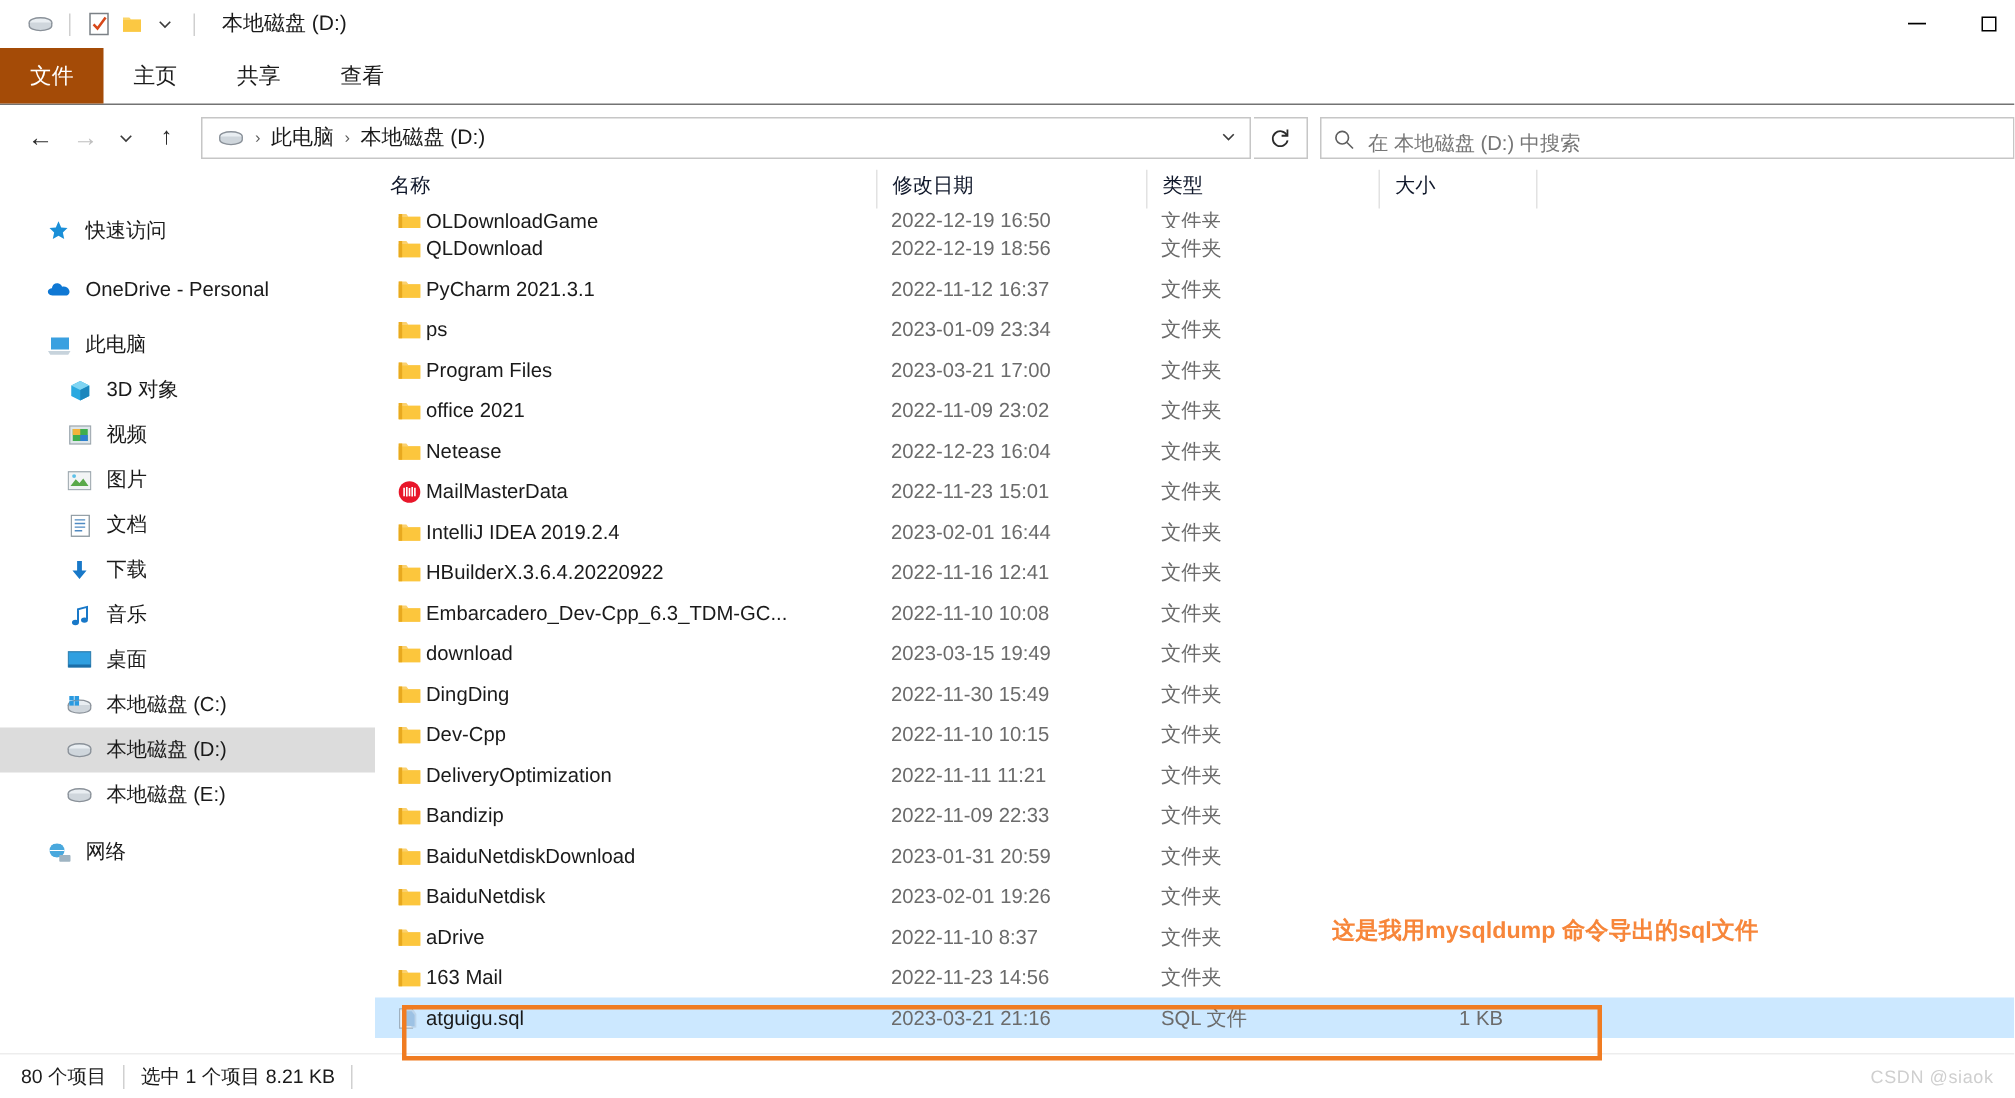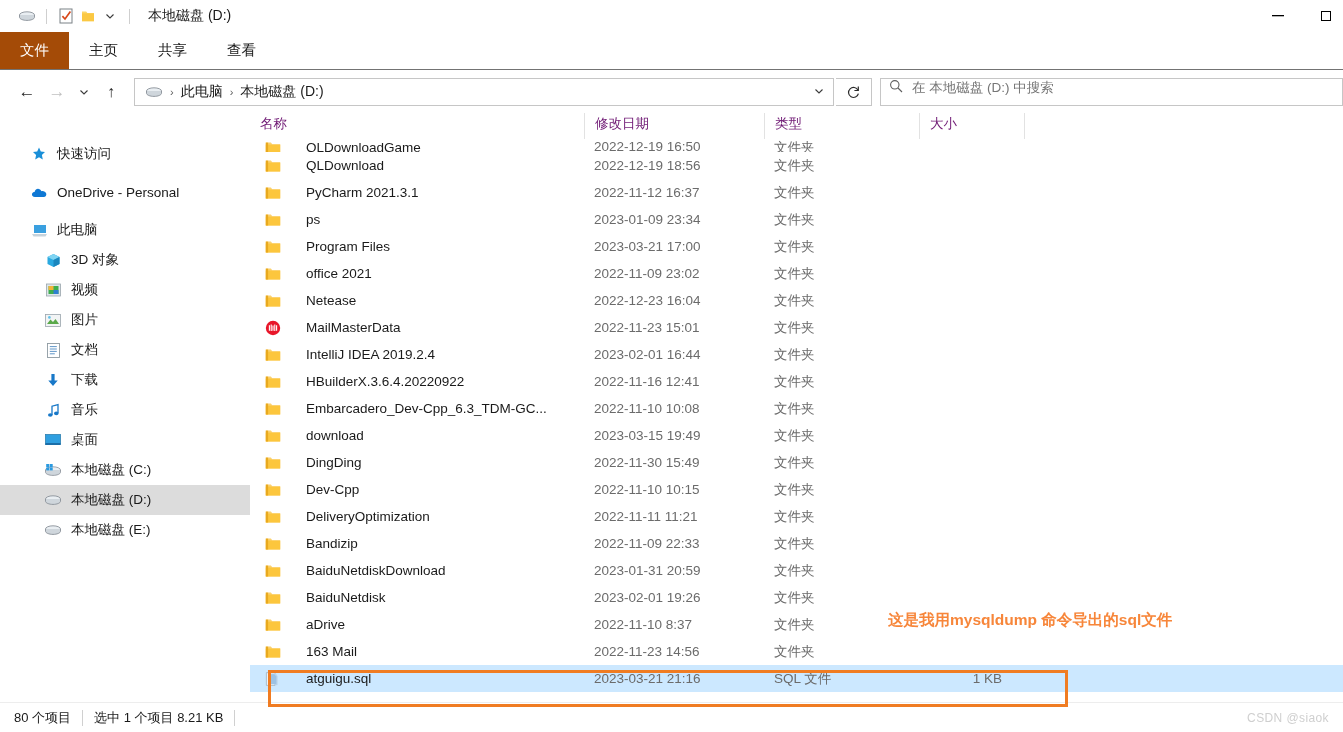--- a/index.html
+++ b/index.html
@@ -65,21 +65,21 @@
   .crumb-caret { position: absolute; right: 8px; font-size: 11px; color: #4a4a4a; }
   .refresh {
     width: 36px; height: 28px; margin-left: 2px; border: 1px solid #c6c6c6;
     border-left: none;
     display: flex; align-items: center; justify-content: center;
     font-size: 15px; color: #2b2b2b; background: #fff;
   }
   .searchbox {
     margin-left: 8px; height: 28px; flex: 1 1 auto; margin-right: 0px;
     border: 1px solid #c6c6c6; background: #fff;
-    display: flex; align-items: flex-start; padding: 0 8px; gap: 9px;
+    display: flex; align-items: flex-end; padding: 0 8px; gap: 9px;
   }
   .search-ph { font-size: 13.5px; color: #767676; white-space: nowrap; }
 
   
   .content { position: absolute; top: 113px; left: 0; width: 1343px; height: 589px; display: flex; }
   .sidebar { width: 250px; height: 100%; background: #ffffff; padding-top: 26px; position: relative; }
   .nav-item {
     height: 30px; display: flex; align-items: center; gap: 9px;
     font-size: 13.5px; color: #1a1a1a; white-space: nowrap;
   }
@@ -89,42 +89,42 @@
   .lvl1 { padding-left: 44px; }
   .nav-gap { height: 8px; }
 
   
   .filepane { flex: 1 1 auto; position: relative; background: #fff; overflow: hidden; }
   .colheader {
     position: absolute; top: 0; left: 0; right: 0; height: 26px;
     display: flex; align-items: flex-end; background: #fff;
   }
   .col {
-    font-size: 13.5px; color: #701a75; padding-bottom: 4px; padding-left: 10px;
+    font-size: 13.5px; color: #0f172a; padding-bottom: 4px; padding-left: 10px;
     border-left: 1px solid #e2e2e2; height: 26px; display: flex; align-items: center;
     position: relative;
   }
   .col:first-child { border-left: none; }
   .col.name  { width: 334px; }
   .col.date  { width: 180px; }
   .col.type  { width: 155px; }
   .col.size  { width: 105px; }
   .col.pad   { flex: 1 1 auto; }
   .sortmark {
     position: absolute; top: -10px; left: 50%; transform: translateX(-50%);
     font-size: 10px; color: #6a6a6a;
   }
 
   .rows { position: absolute; top: 26px; left: 0; right: 0; bottom: 0; overflow: hidden; }
   .row {
     height: 27px; display: flex; align-items: center;
     font-size: 13.5px; color: #1a1a1a; white-space: nowrap;
   }
   .row.clipped { height: 13px; align-items: flex-start; overflow: hidden; opacity: 1; }
-  .cell-name { width: 334px; display: flex; align-items: center; gap: 25px; padding-left: 14px; overflow: hidden; }
+  .cell-name { width: 334px; display: flex; align-items: center; gap: 3px; padding-left: 14px; overflow: hidden; }
   .cell-name .fname { overflow: hidden; text-overflow: ellipsis; }
   .cell-date { width: 180px; color: #6b6b6b; padding-left: 10px; }
   .cell-type { width: 155px; color: #6b6b6b; padding-left: 10px; }
   .cell-size { width: 105px; color: #6b6b6b; text-align: right; padding-right: 22px; }
   .row.selected { background: #cce8ff; }
   .ficon { width: 17px; height: 17px; flex: 0 0 17px; display: flex; align-items: center; justify-content: center; }
 
   
   .anno-box {
     position: absolute; left: 268px; top: 670px; width: 800px; height: 37px;
@@ -384,20 +384,30 @@
         <span class="nav-ico">
           <svg width="18" height="14" viewBox="0 0 18 14">
             <ellipse cx="9" cy="6" rx="7.5" ry="3.2" fill="#e9eef2" stroke="#8a9199" stroke-width="0.9"></ellipse>
             <path d="M1.5 6 L1.5 8.2 C1.5 10 5 11.4 9 11.4 C13 11.4 16.5 10 16.5 8.2 L16.5 6" fill="#cfd6dc" stroke="#8a9199" stroke-width="0.9"></path>
           </svg>
         </span>
         <span>本地磁盘 (E:)</span>
       </div>
       <div class="nav-gap"></div>
 
+      <div class="nav-item lvl0">
+        <span class="nav-ico">
+          <svg width="17" height="15" viewBox="0 0 17 15">
+              <circle cx="7" cy="6" r="5" fill="#49a8dd"></circle>
+              <path d="M2 6 h10 M7 1 a7 5 0 0 1 0 10 a7 5 0 0 1 0 -10" fill="none" stroke="#fff" stroke-width="0.8"></path>
+              <rect x="8.5" y="9" width="7.5" height="4.5" rx="0.6" fill="#9fb4c2"></rect>
+            </svg>
+        </span>
+        <span>网络</span>
+      </div>
 
     </div>
 
     <div class="filepane">
       <div class="colheader">
         <div class="col name">
           <span class="sortmark">
             
           </span>
           <span>名称</span>

